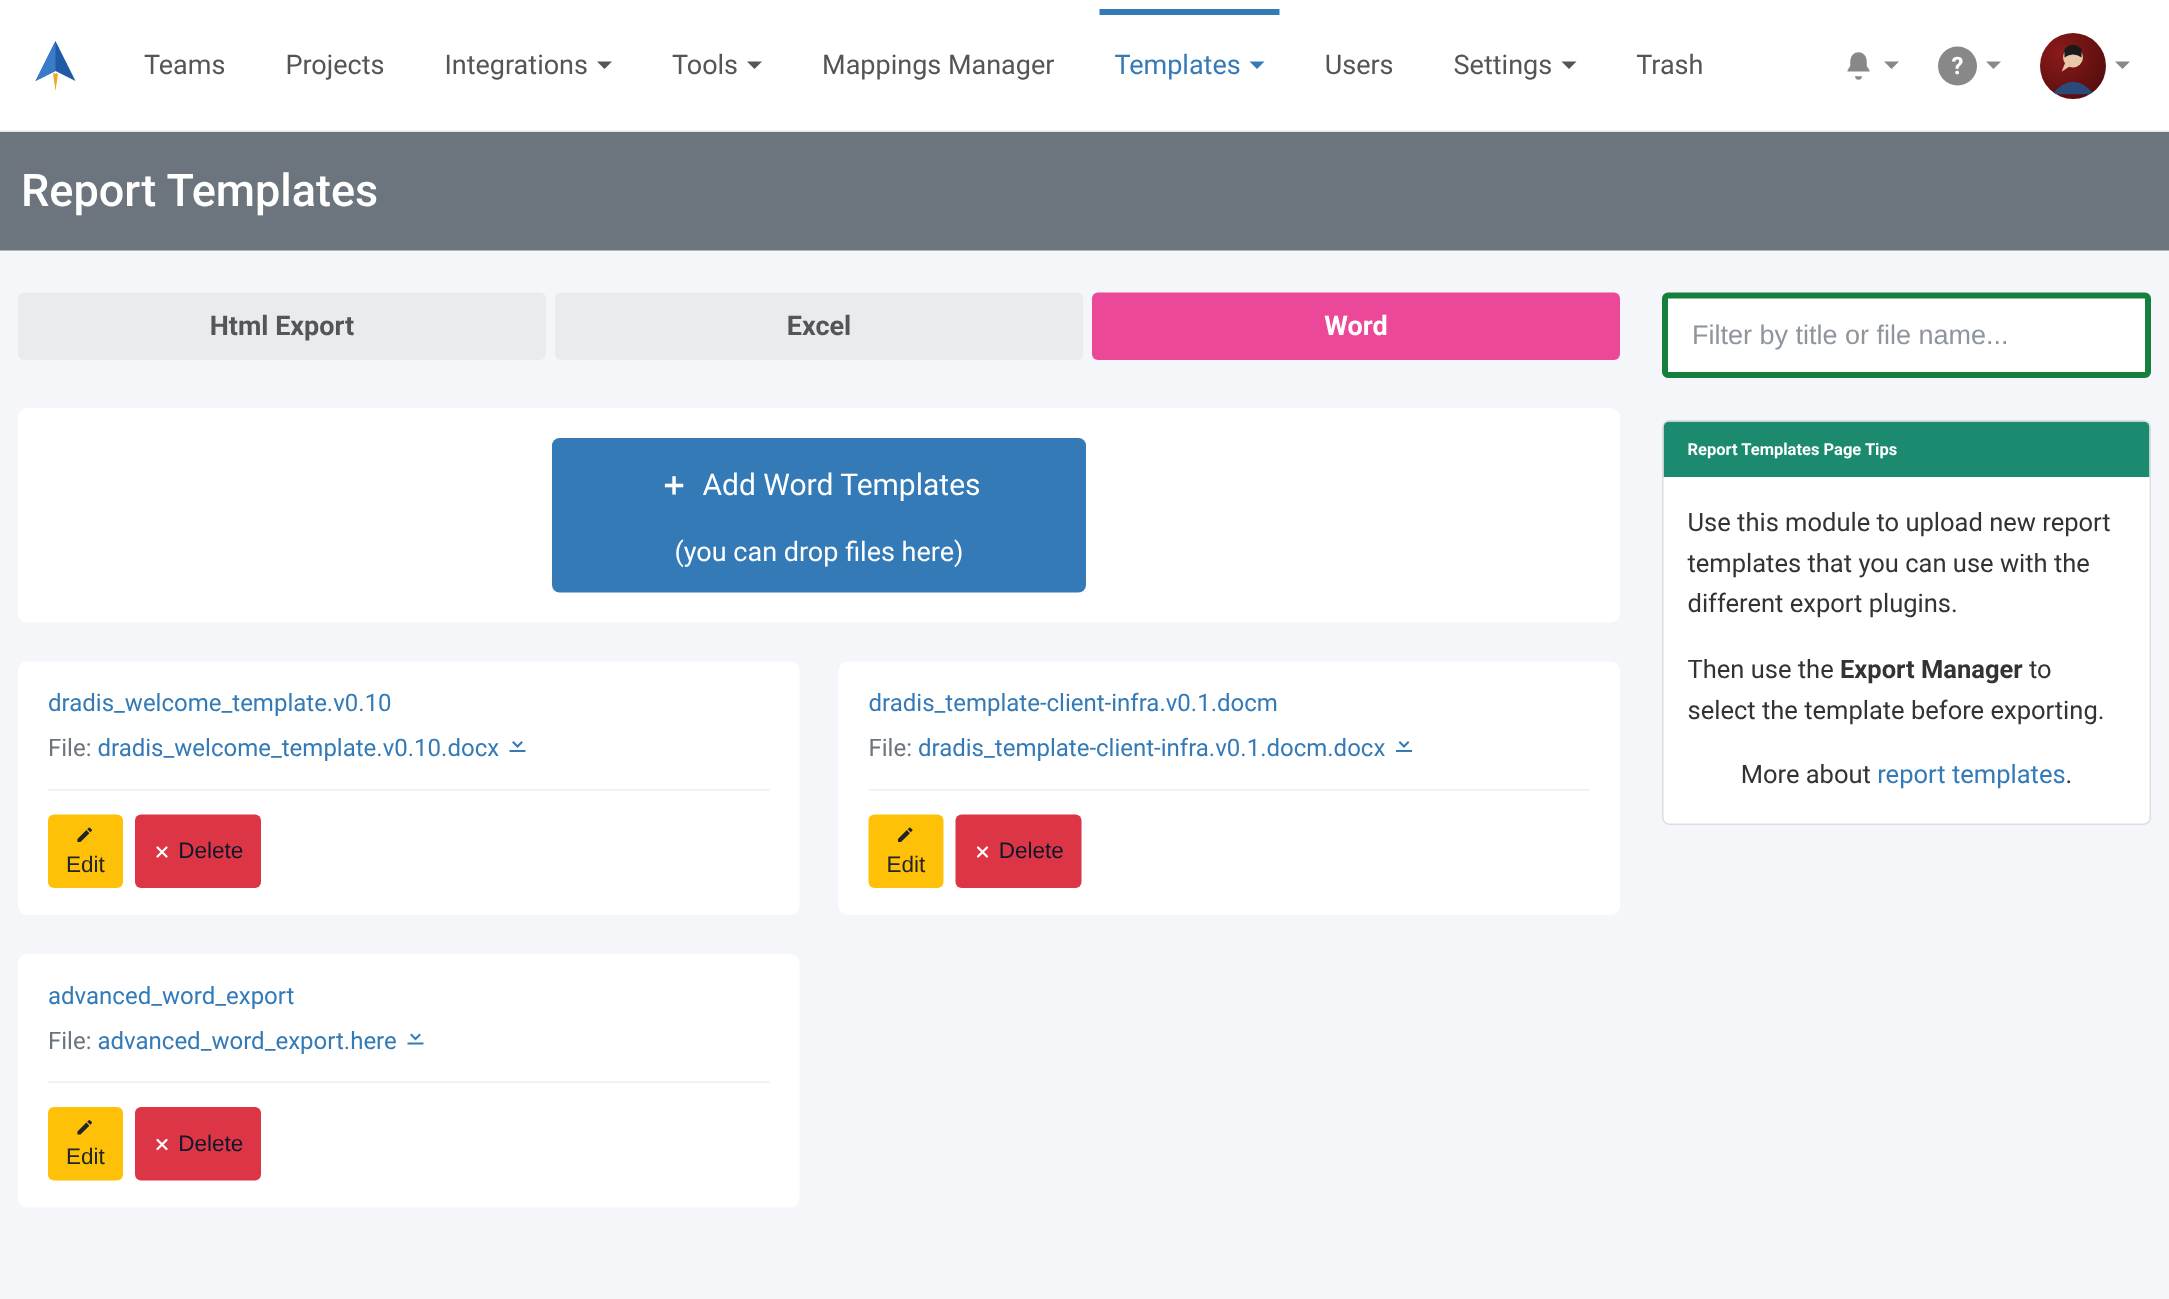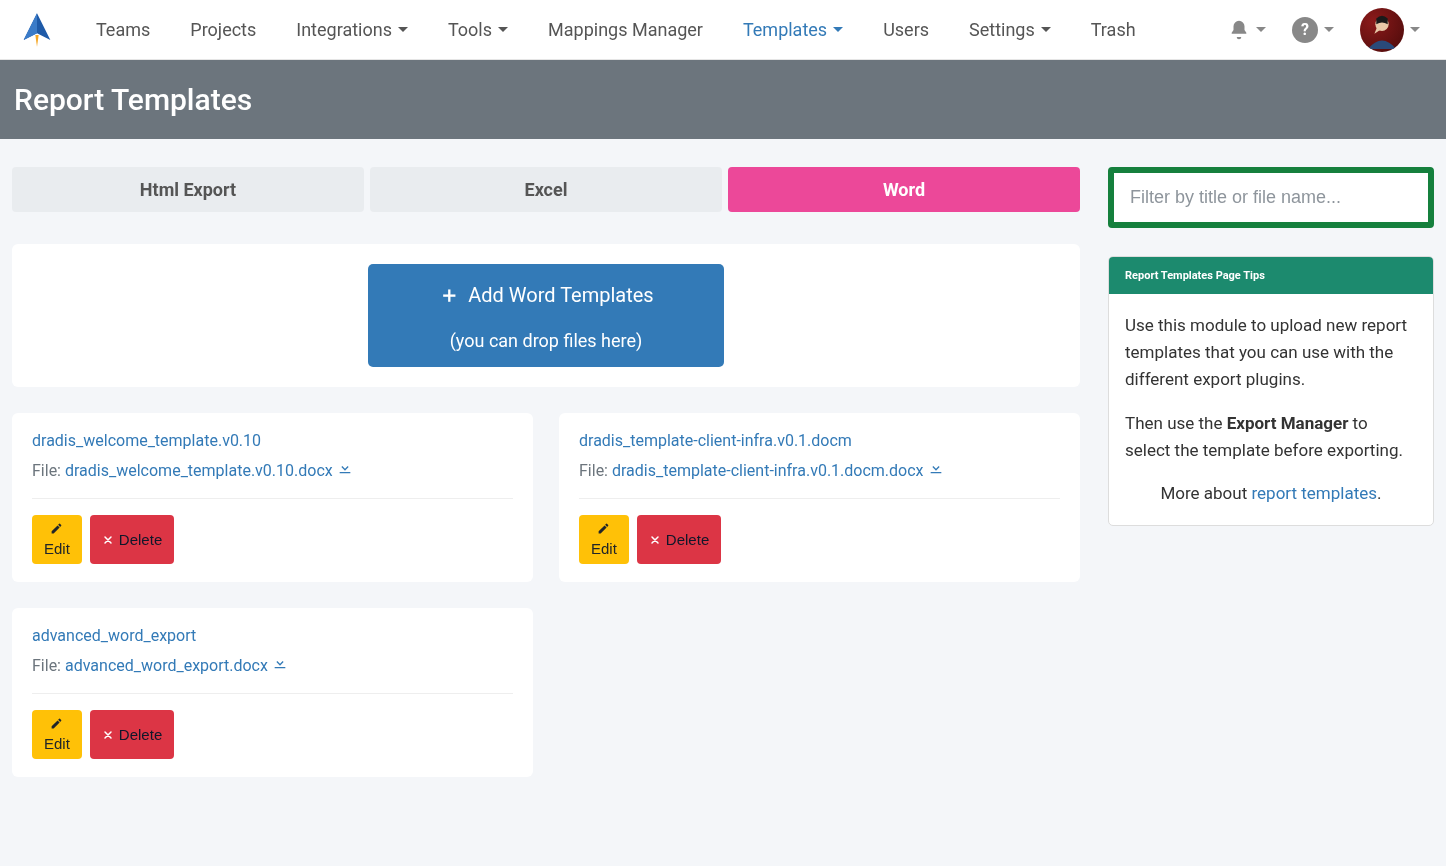--- a/index.html
+++ b/index.html
@@ -7,21 +7,21 @@
   font-family: -apple-system, BlinkMacSystemFont, "Segoe UI", Roboto, "Helvetica Neue", Arial, sans-serif;
   background: #f4f6f9;
   color: #333;
   font-size: 16px;
 }
 .topbar {
   background: #fff;
   border-bottom: 1px solid #e5e5e5;
   display: flex;
   align-items: center;
-  height: 60px;
+  height: 88px;
   padding: 0 10px;
 }
 .logo {
   width: 54px;
   height: 54px;
   margin-right: 12px;
   display: flex;
   align-items: center;
   justify-content: center;
 }
@@ -215,21 +215,21 @@
   background: #ffc107;
   color: #212529;
   flex-direction: column;
 }
 .btn-delete {
   background: #dc3545;
   color: #0f172a;
 }
 .filter-input {
   width: 100%;
-  border: 6px solid #15803d;
+  border: 4px solid #15803d;
   border-radius: 4px;
   padding: 14px 16px;
   font-size: 18px;
   color: #c2410c;
   margin-bottom: 28px;
 }
 .filter-input::placeholder { color: #8e959c; }
 .tips-panel {
   border: 1px solid #ddd;
   border-radius: 5px;
@@ -401,21 +401,21 @@
               </svg>
             <span>Delete</span>
           </button>
         </div>
       </div>
 
       <div class="template-card">
         <div class="template-title">advanced_word_export</div>
         <div class="file-line">
           <span>File: </span>
-          <span class="file-link">advanced_word_export.docx</span>
+          <span class="file-link">advanced_word_export.here</span>
           <span class="dl-icon">
             <svg width="16" height="16" viewBox="0 0 24 24" fill="#337ab7">
                 <path d="M12 3v10l-4-4-1.4 1.4L12 16l5.4-5.6L16 9l-4 4V3h0zM4 18h16v2H4z"></path>
               </svg>
           </span>
         </div>
         <hr class="card-hr">
         <div class="card-actions">
           <button class="btn btn-edit">
             <svg width="13" height="13" viewBox="0 0 24 24" fill="#212529">

